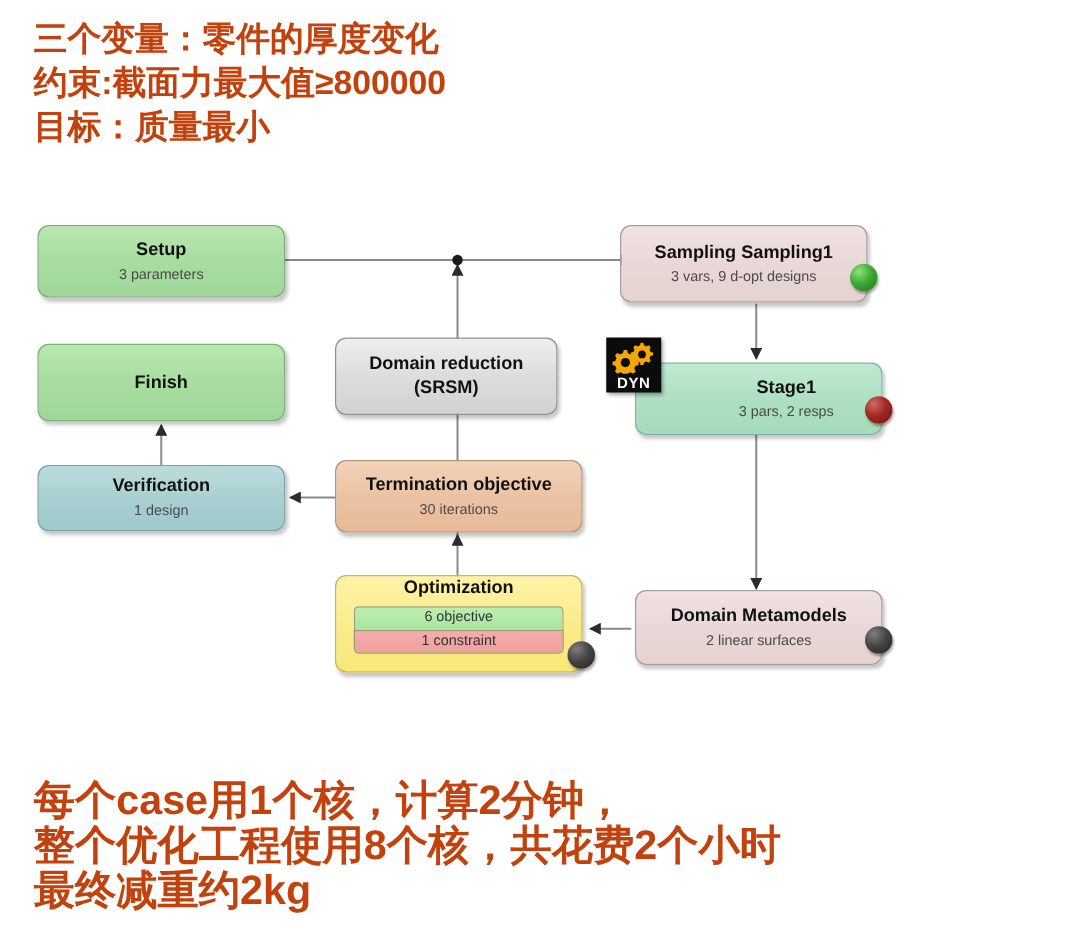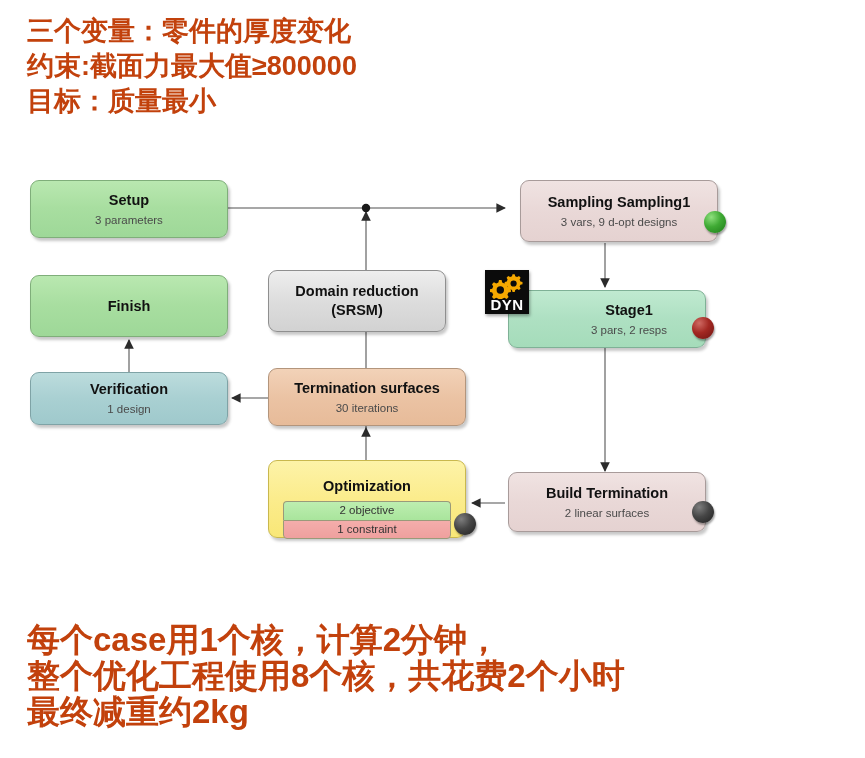--- a/index.html
+++ b/index.html
@@ -90,21 +90,21 @@
     position:absolute;
     width:44px;height:44px;
     background:#0b0b0b;
     left:485px;top:270px;
     box-shadow:1px 2px 3px rgba(0,0,0,0.35);
     z-index:5;
   }
   #dyn-badge .dyn-text{
     position:absolute;left:0;bottom:1px;width:100%;
     text-align:center;color:#ffffff;
-    font-size:15px;font-weight:bold;letter-spacing:0.5px;
+    font-size:12px;font-weight:bold;letter-spacing:0.5px;
     font-family:"Liberation Sans","DejaVu Sans",sans-serif;
   }
   #dyn-badge svg{position:absolute;left:5px;top:3px;}
 </style>
 </head>
 <body>
 
 <div id="root">
 
   <div class="textblock" id="header-text">
@@ -141,21 +141,21 @@
       </g>
 
       <circle cx="366" cy="48" r="4.2" fill="#1a1a1a"></circle>
     </svg>
 
     <div class="node c-green" style="left:30px;top:20px;width:198px;height:58px;">
       <div class="title">Setup</div>
       <div class="subtitle">3 parameters</div>
     </div>
 
-    <div class="node c-pink" style="left:520px;top:20px;width:198px;height:62px;">
+    <div class="node c-pink" style="left:496px;top:20px;width:198px;height:62px;">
       <div class="title">Sampling Sampling1</div>
       <div class="subtitle">3 vars, 9 d-opt designs</div>
       <div class="sphere sph-green"></div>
     </div>
 
     <div class="node c-green" style="left:30px;top:115px;width:198px;height:62px;">
       <div class="title">Finish</div>
     </div>
 
     <div class="node c-gray" style="left:268px;top:110px;width:178px;height:62px;">
@@ -182,35 +182,35 @@
       <div class="subtitle">3 pars, 2 resps</div>
       <div class="sphere sph-red"></div>
     </div>
 
     <div class="node c-blue" style="left:30px;top:212px;width:198px;height:53px;">
       <div class="title">Verification</div>
       <div class="subtitle">1 design</div>
     </div>
 
     <div class="node c-peach" style="left:268px;top:208px;width:198px;height:58px;">
-      <div class="title">Termination surfaces</div>
+      <div class="title">Termination objective</div>
       <div class="subtitle">30 iterations</div>
     </div>
 
-    <div class="node c-yellow" style="left:268px;top:300px;width:198px;height:78px;justify-content:flex-start;padding-top:16px;">
+    <div class="node c-yellow" style="left:268px;top:300px;width:198px;height:78px;justify-content:flex-start;padding-top:0;">
       <div class="title">Optimization</div>
       <div class="bands">
-        <div class="band band-obj">2 objective</div>
+        <div class="band band-obj">6 objective</div>
         <div class="band band-con">1 constraint</div>
       </div>
       <div class="sphere sph-dark" style="bottom:2px;right:-11px;"></div>
     </div>
 
     <div class="node c-pink" style="left:508px;top:312px;width:198px;height:60px;">
-      <div class="title">Build Termination</div>
+      <div class="title">Domain Metamodels</div>
       <div class="subtitle">2 linear surfaces</div>
       <div class="sphere sph-dark"></div>
     </div>
 
   </div>
 
   <div class="textblock" id="footer-text">
     <div class="line">每个case用1个核，计算2分钟，</div>
     <div class="line">整个优化工程使用8个核，共花费2个小时</div>
     <div class="line">最终减重约2kg</div>

